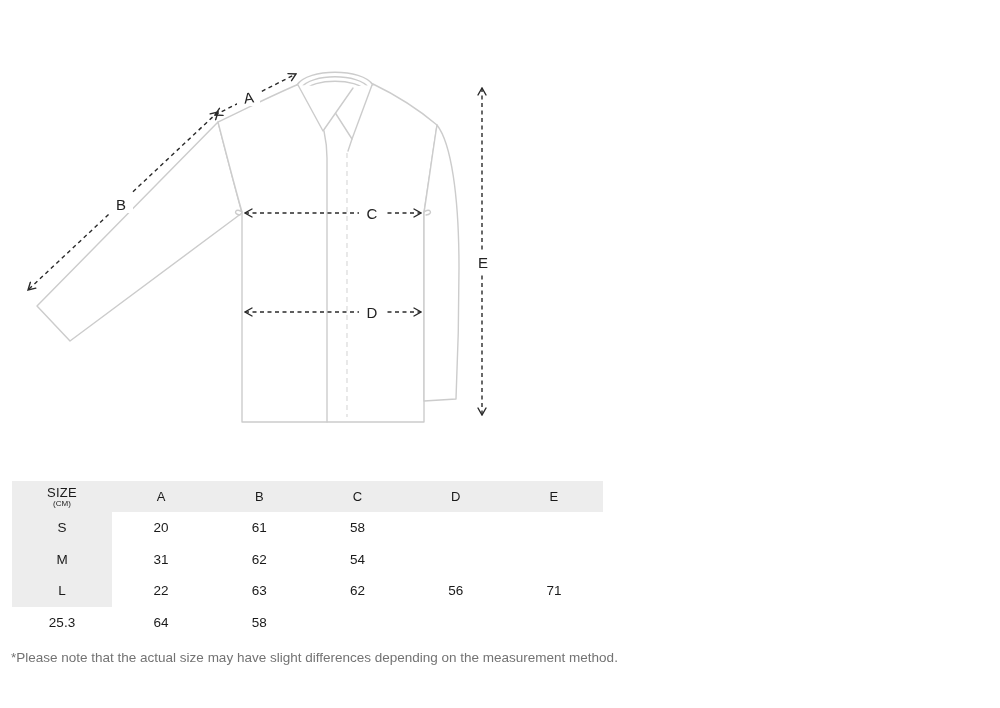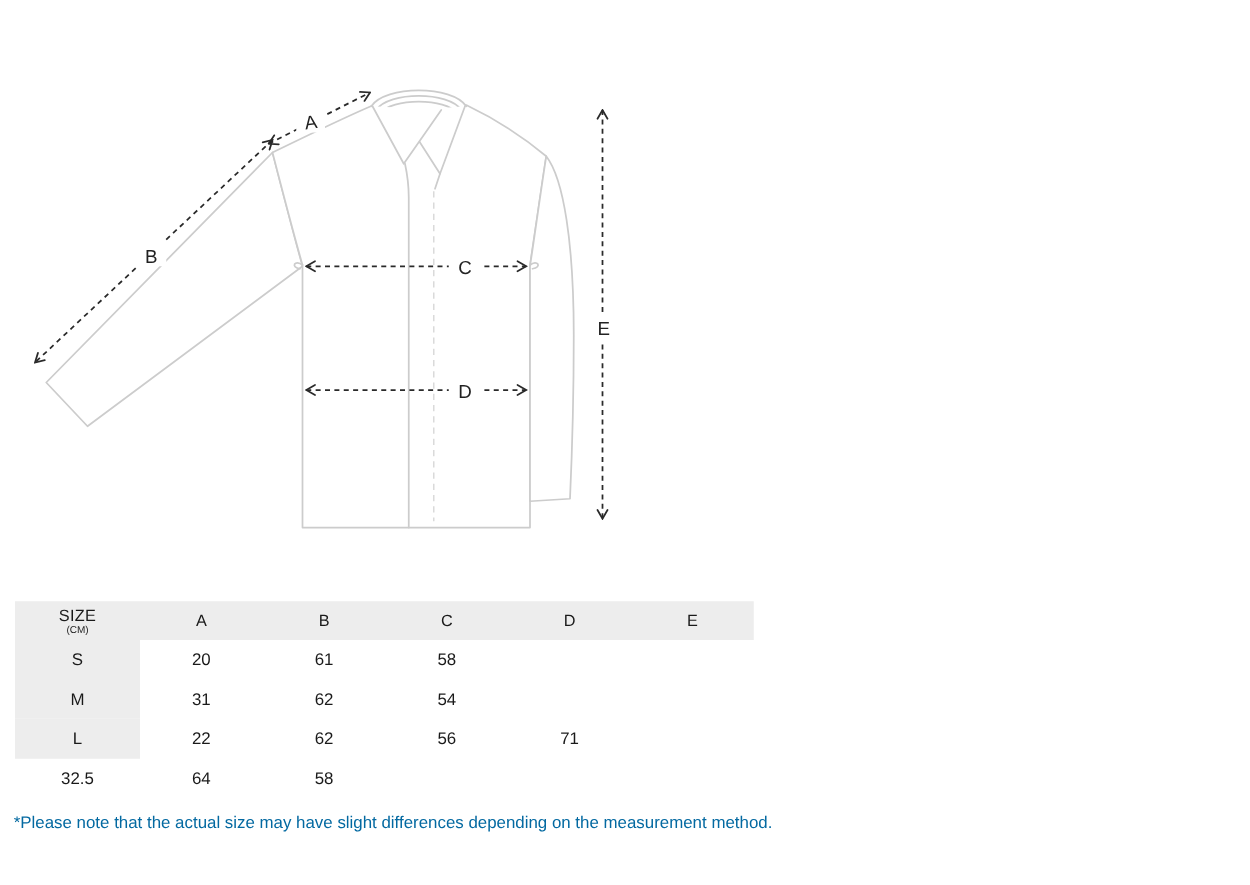--- a/index.html
+++ b/index.html
@@ -18,21 +18,21 @@
   .size-table{position:absolute;left:12px;top:481px;width:591px;font-size:13.5px;}
   .thead{display:grid;grid-template-columns:100px repeat(5,1fr);height:31px;background:#ededed;}
   .trow{display:grid;grid-template-columns:100px repeat(5,1fr);height:31.5px;}
   .th,.td{display:flex;align-items:center;justify-content:center;}
   .size-th{flex-direction:column;line-height:1;}
   .size-th .main{font-size:13px;letter-spacing:.3px;}
   .size-th .unit{font-size:8px;margin-top:1px;}
   .size-td{background:#ededed;}
   .col-th{font-size:13px;}
 
-  .footnote{position:absolute;left:11px;top:650px;font-size:13.5px;color:#0369a1;}
+  .footnote{position:absolute;left:11px;top:650px;font-size:13.5px;color:#737373;}
 </style>
 </head>
 <body>
 
 <svg class="diagram-svg" width="1000" height="460" viewBox="0 0 1000 460">
   <defs>
     <marker id="ah" viewBox="0 0 10 10" refX="9" refY="5" markerWidth="10" markerHeight="10" orient="auto-start-reverse" markerUnits="userSpaceOnUse">
       <path d="M2,1 L9,5 L2,9" fill="none" stroke="#2a2a2a" stroke-width="1.4" stroke-linecap="round"></path>
     </marker>
   </defs>
@@ -109,25 +109,26 @@
   <div class="trow">
     <div class="td size-td">M</div>
     <div class="td">31</div>
     <div class="td">62</div>
     <div class="td">54</div>
   </div>
 
   <div class="trow">
     <div class="td size-td">L</div>
     <div class="td">22</div>
+    <div class="td">63</div>
     <div class="td">62</div>
     <div class="td">56</div>
     <div class="td">71</div>
   </div>
 
   <div class="trow">
-    <div class="td">32.5</div>
+    <div class="td">25.3</div>
     <div class="td">64</div>
     <div class="td">58</div>
   </div>
 </div>
 
 <div class="footnote">*Please note that the actual size may have slight differences depending on the measurement method.</div>
 
 </body></html>

